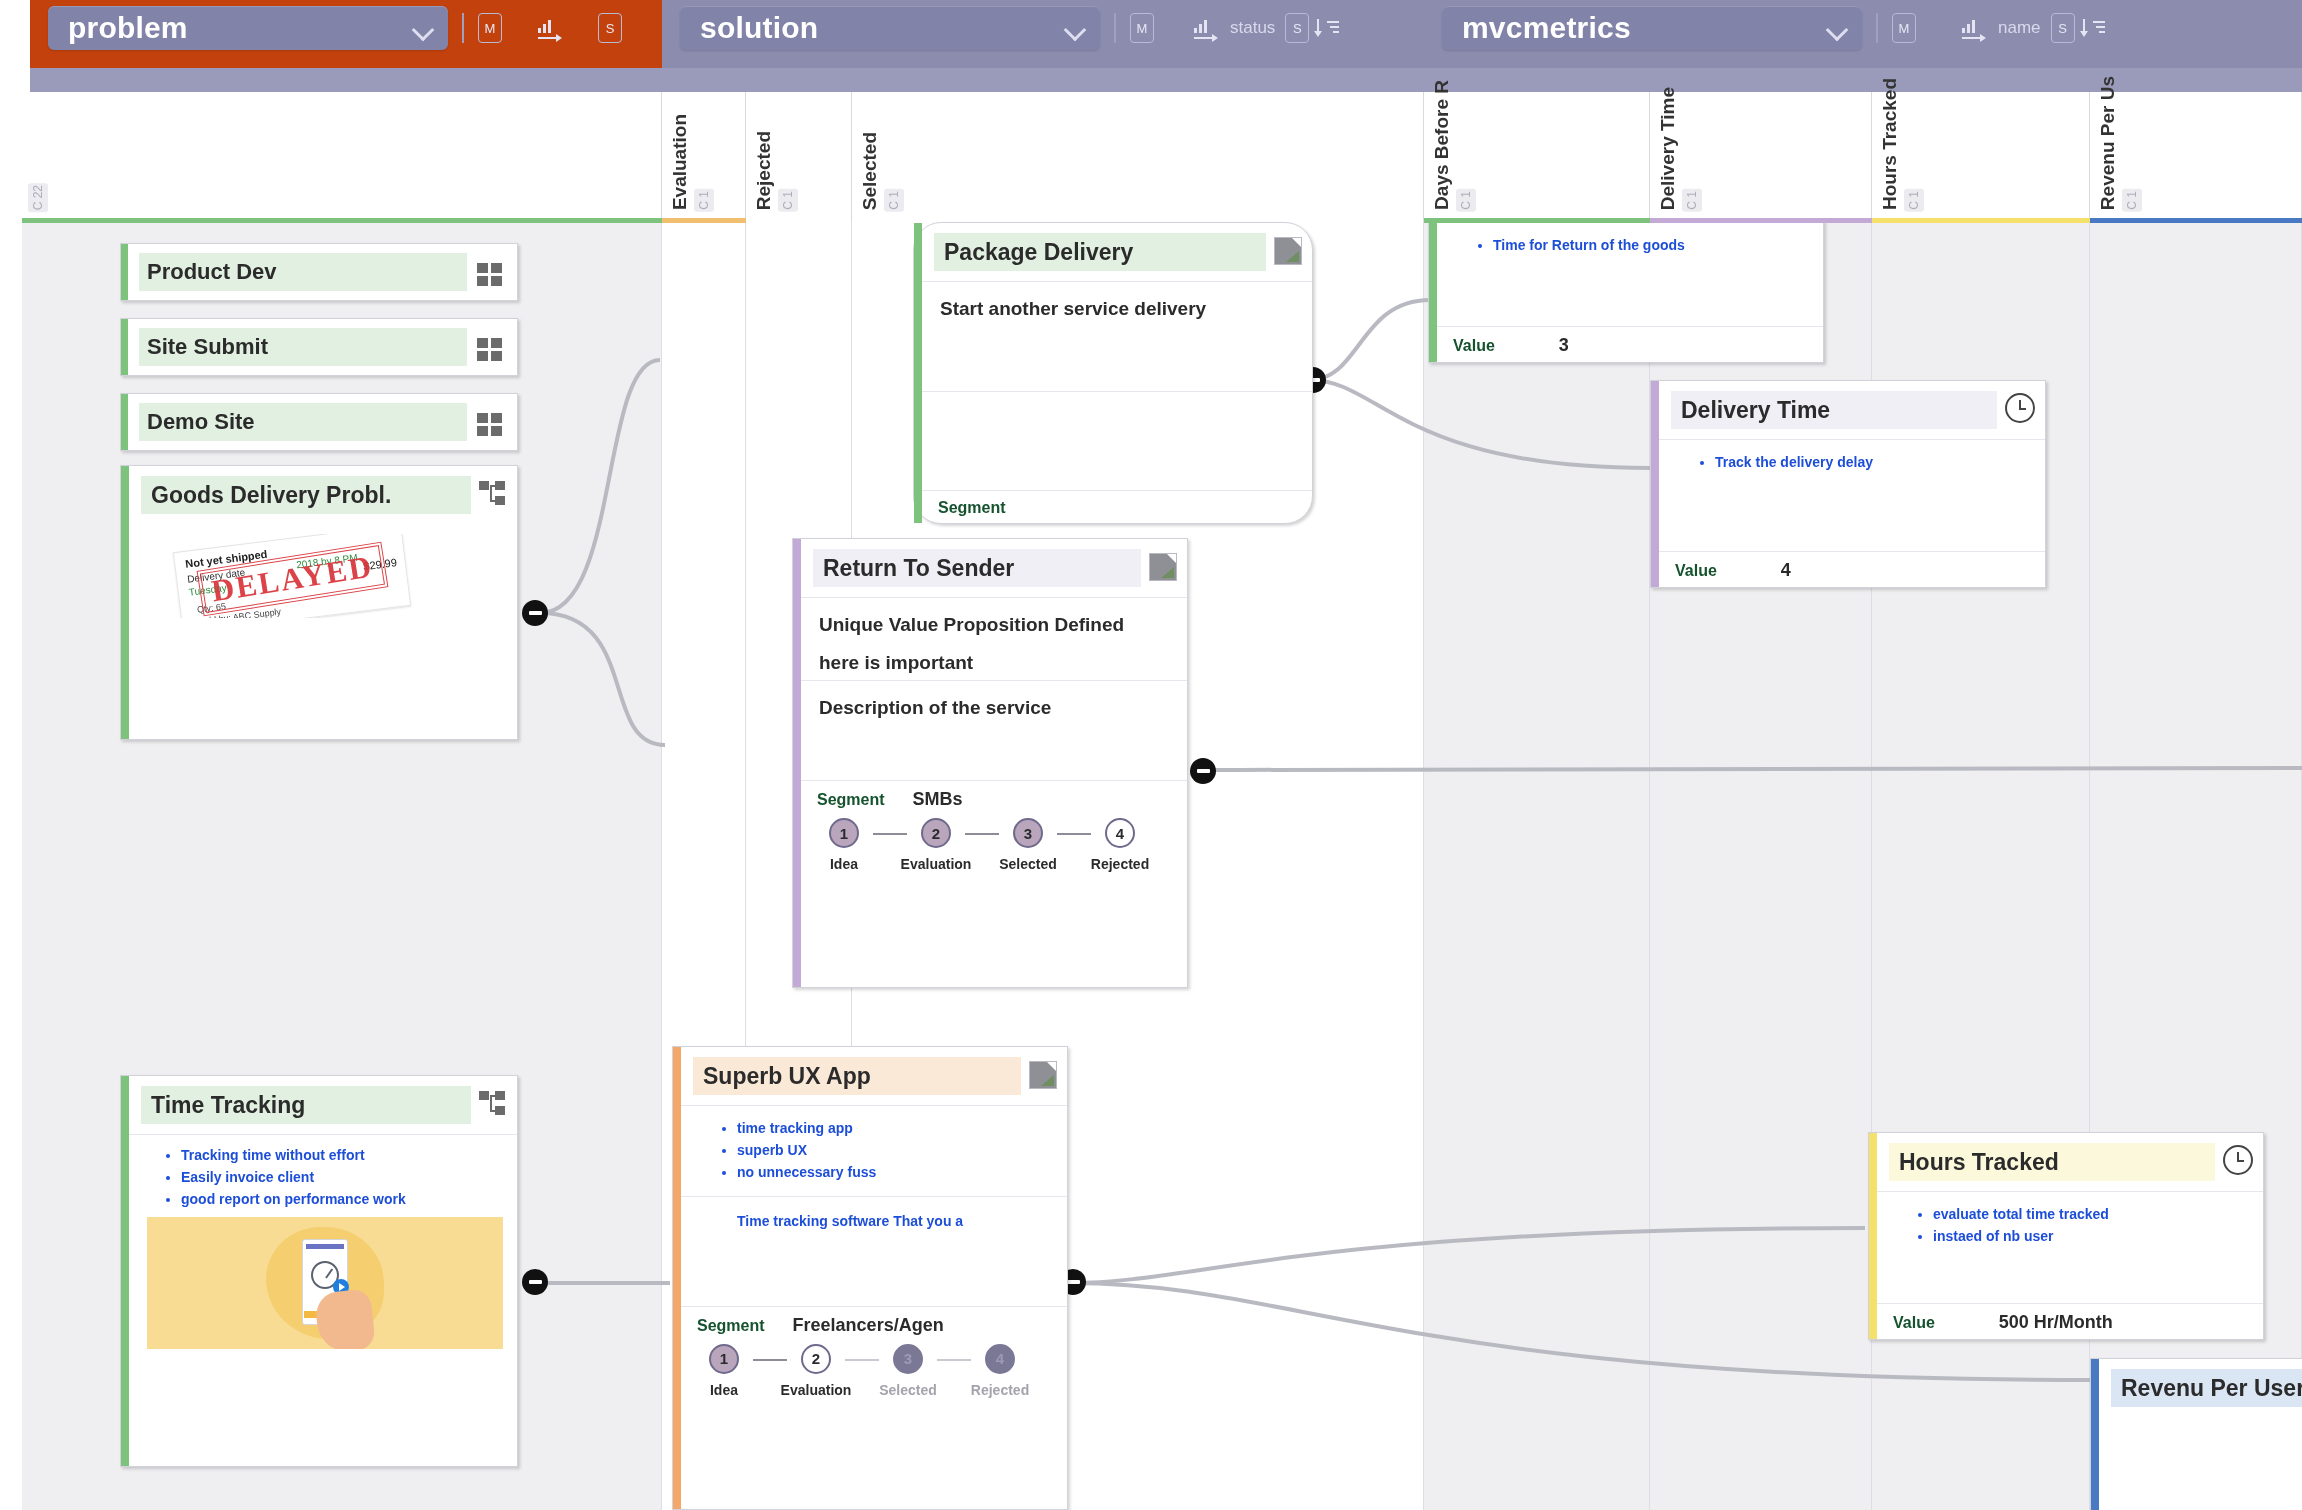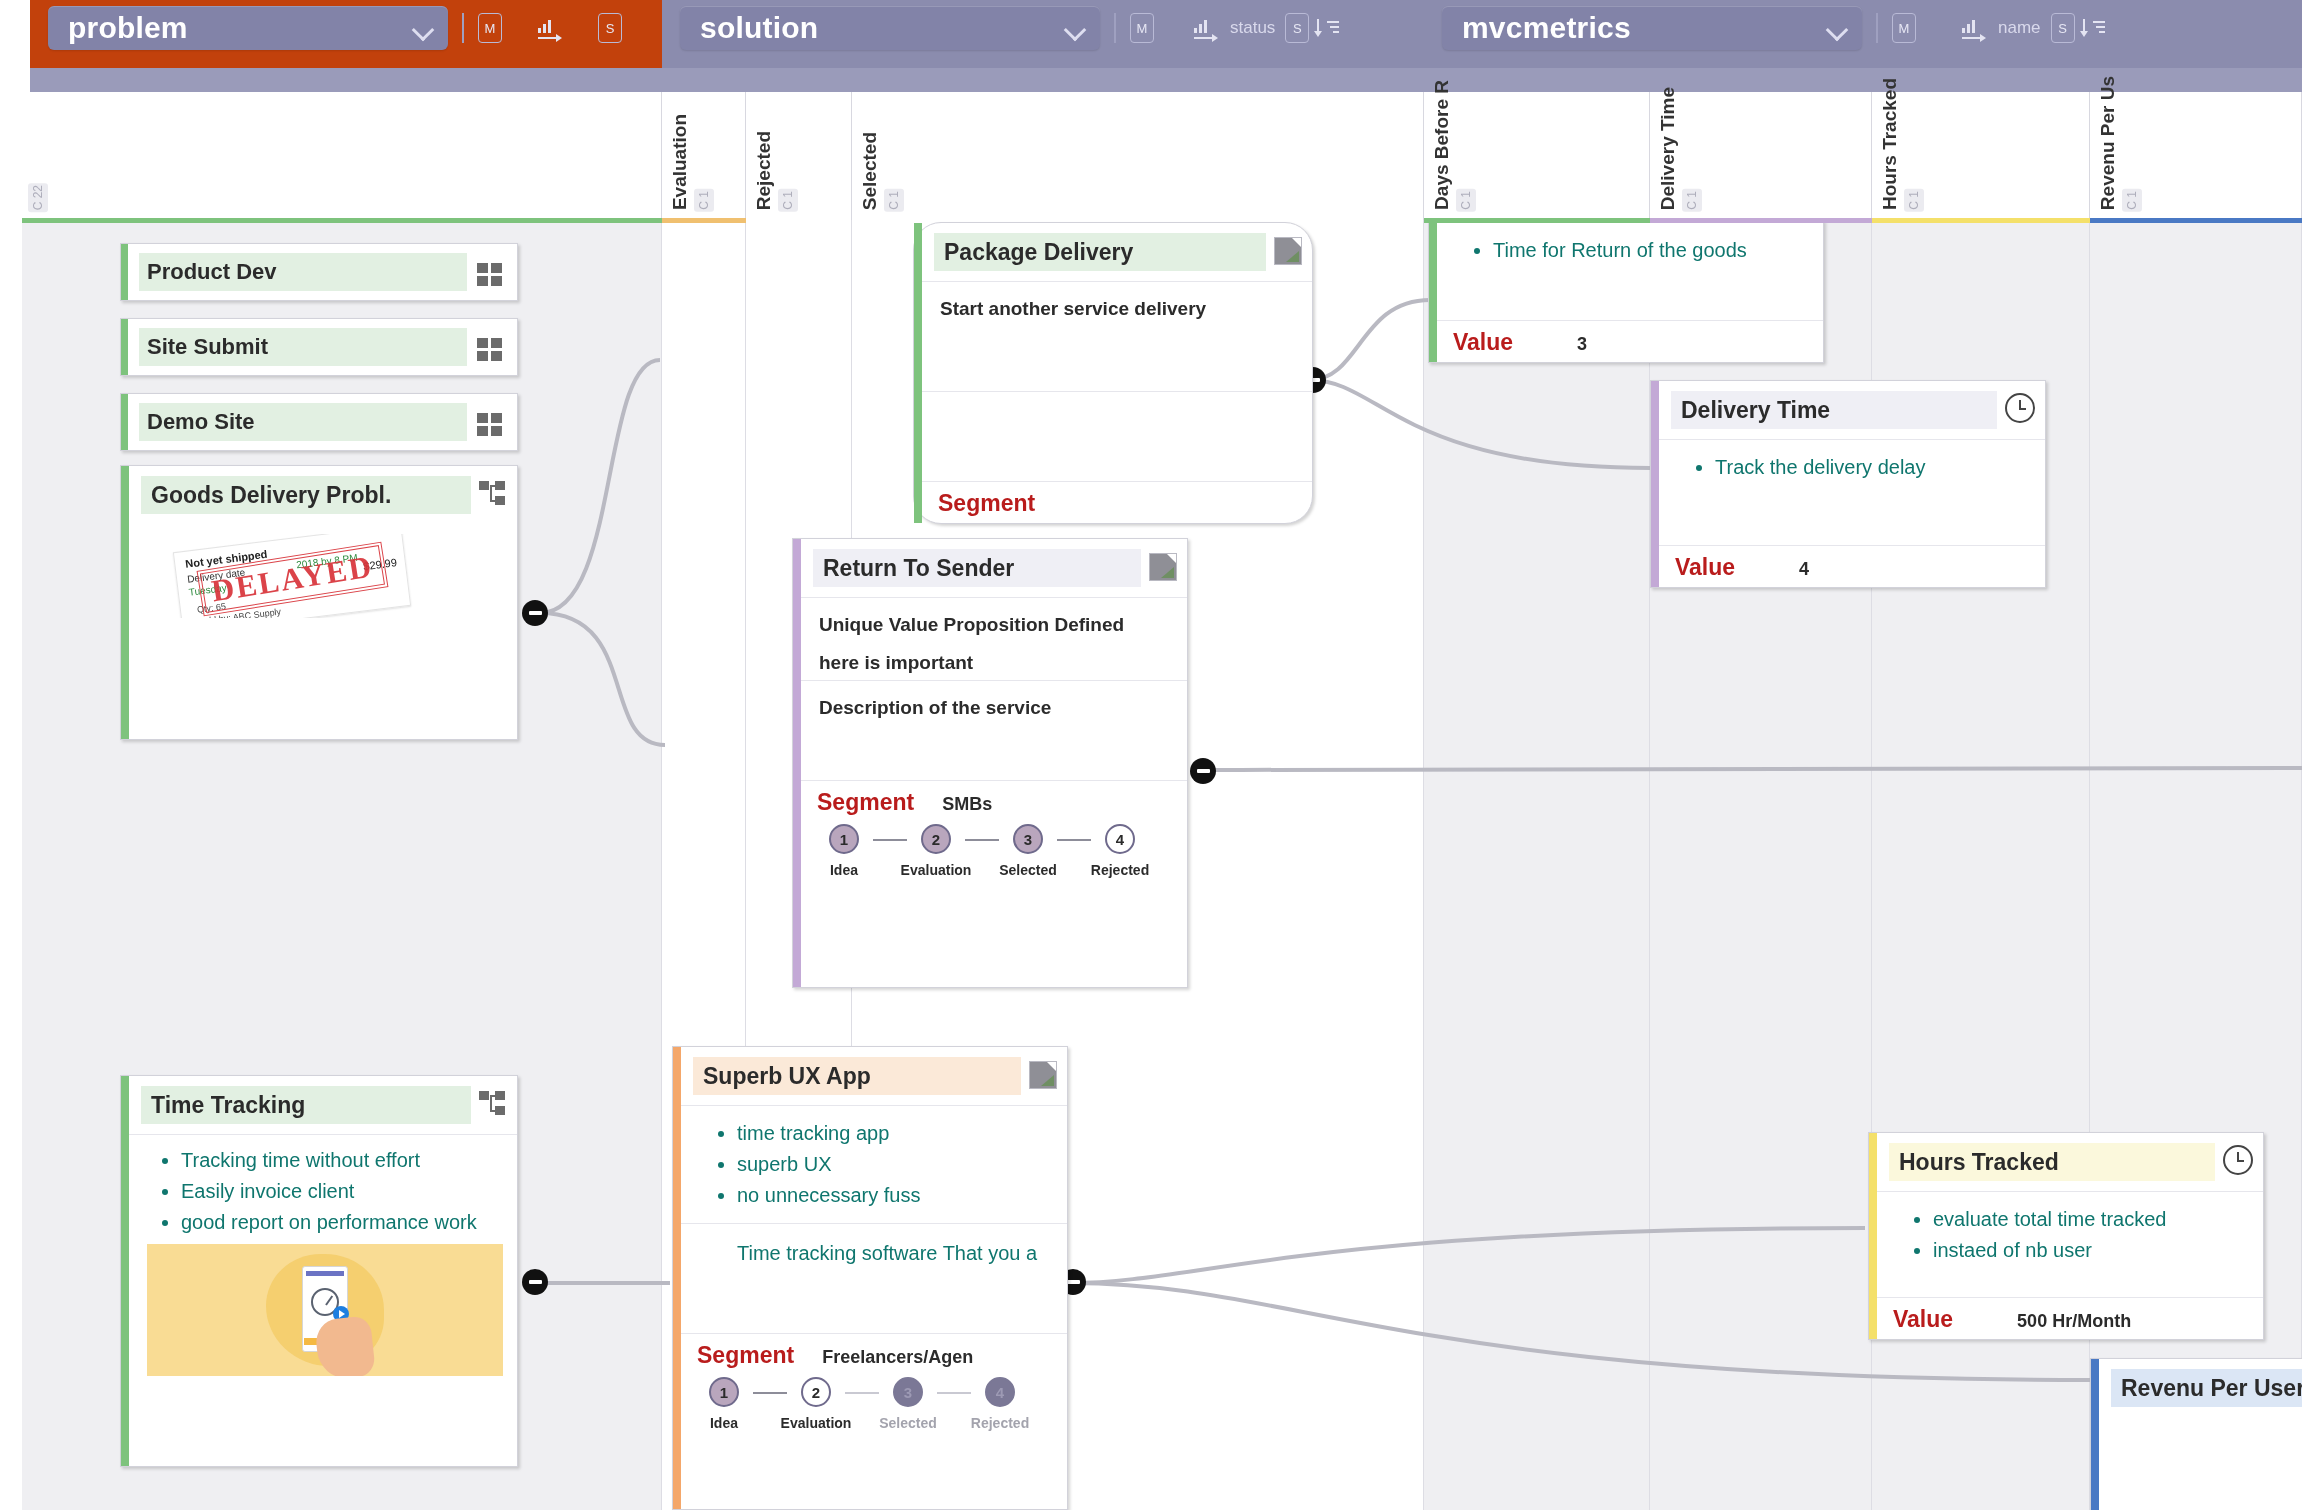--- a/index.html
+++ b/index.html
@@ -125,27 +125,27 @@
   .card-head{
     display:flex; align-items:flex-start; padding:10px 10px 10px 12px; gap:8px;
   }
   .card-title{
     flex:1; font-size:23px; font-weight:bold; color:#2b2b2b;
     padding:6px 10px; line-height:1.15;
   }
   .card-sec{ border-top:1px solid #e6e6ec; padding:16px 18px; }
   .card-sec.nb{ border-top:none; }
   .bullets{ list-style:disc; padding-left:38px; }
-  .bullets li{ font-size:20px; color:#0f766e; font-weight:normal; line-height:1.55; white-space:nowrap; }
+  .bullets li{ font-size:14px; color:#1d4ed8; font-weight:bold; line-height:1.55; white-space:nowrap; }
   .ptext{ font-size:19px; color:#2b2b2b; font-weight:bold; }
   .footrow{
     margin-top:auto; border-top:1px solid #e6e6ec;
     padding:8px 16px 6px 16px; display:flex; align-items:baseline; gap:28px;
   }
-  .foot-lbl{ font-size:23px; font-weight:bold; color:#b91c1c; }
+  .foot-lbl{ font-size:16px; font-weight:bold; color:#14532d; }
   .foot-val{ font-size:18px; font-weight:bold; color:#2b2b2b; }
 
   
   .ic-grid{ width:26px; height:24px; position:relative; flex:0 0 auto; margin-top:6px; }
   .ic-grid span{ position:absolute; background:#6b6b6b; }
   .ic-page{
     width:28px; height:28px; border:1px solid #b9b9c2; background:#8f8f96;
     position:relative; flex:0 0 auto; margin-top:4px;
   }
   .ic-page:before{

